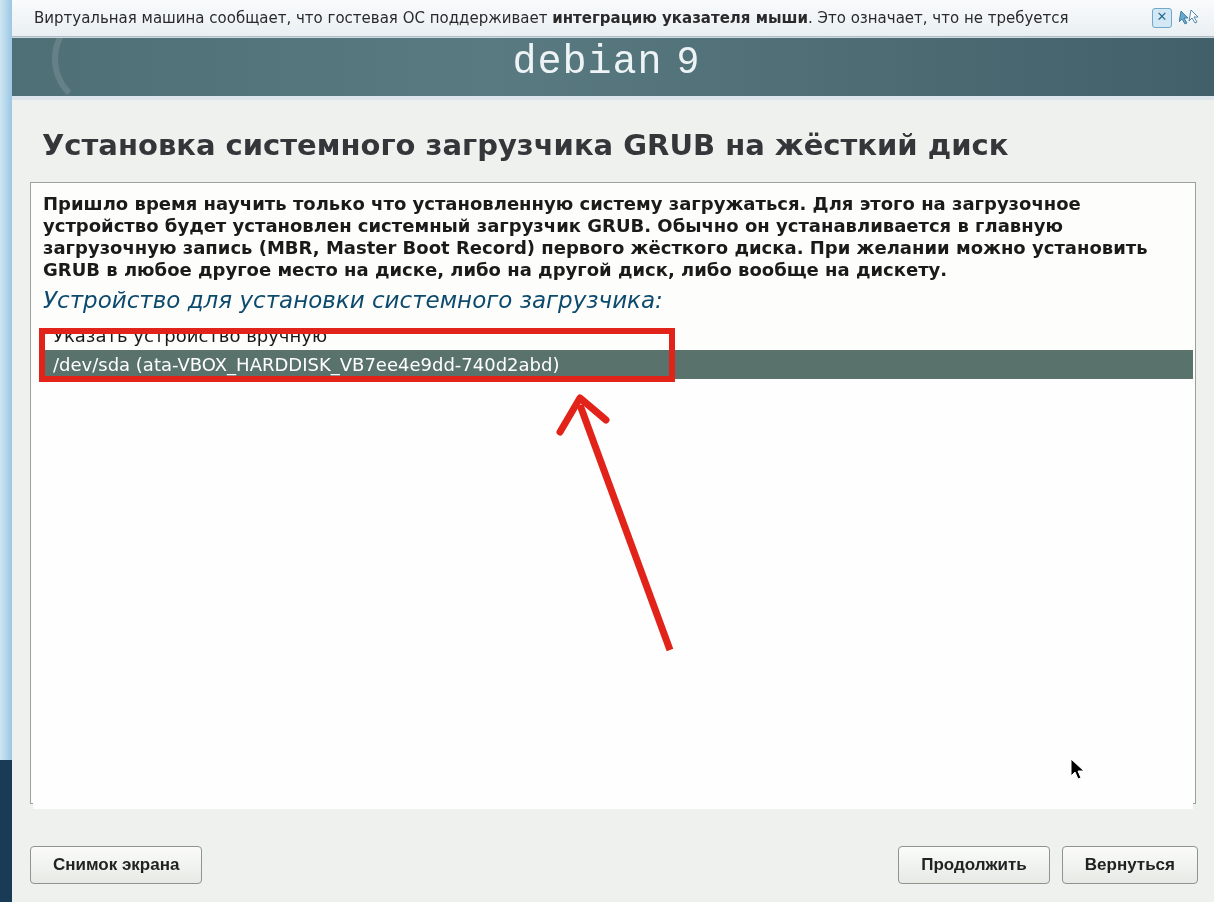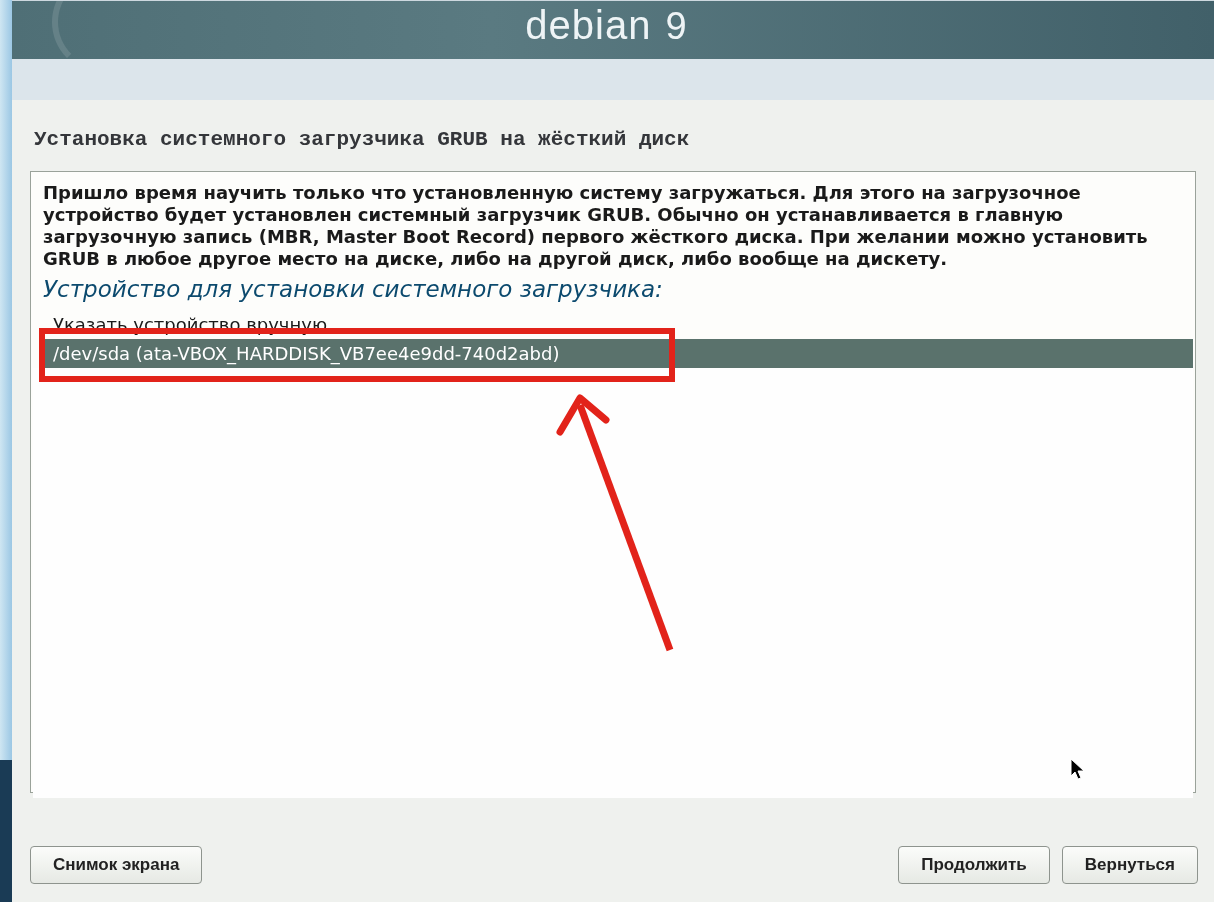--- a/index.html
+++ b/index.html
@@ -84,46 +84,45 @@
     border-right-color: transparent;
     border-bottom-color: transparent;
     border-radius: 50%;
   }
   .banner .logo {
     position: absolute;
     left: 0; right: 13px;
     top: 2px;
     text-align: center;
     color: #eef4f6;
-    font-family: Liberation Sans, sans-serif;
+    font-family: Liberation Mono, monospace;
     font-size: 40px;
     letter-spacing: 1px;
   }
   .banner .logo .nine {
     font-weight: normal;
     font-size: 38px;
     margin-left: 14px;
   }
 
   
   .installer-body {
     position: absolute;
     left: 0; right: 0;
     top: 100px;
     bottom: 0;
     background: #eff1ee;
     padding: 18px 18px 0 18px;
     box-sizing: border-box;
   }
   .page-title {
-    font-size: 21px;
+    font-size: 29px;
     font-weight: bold;
     color: #34363a;
-    margin: 10px 4px 20px 4px;
-    font-family: Liberation Mono, monospace;
+    margin: 10px 4px 20px 12px;
   }
   .frame {
     border: 1px solid #9aa29a;
     background: #fdfdfb;
     padding: 0;
     height: 622px;
     box-sizing: border-box;
     position: relative;
   }
   .desc {
@@ -198,20 +197,32 @@
 </style>
 </head>
 <body>
 
 <div class="left-strip">
     <div class="dark"></div>
   </div>
 
 <div class="vm-window">
 
+  <div class="notice">
+    <div class="msg">
+      <span>Виртуальная машина сообщает, что гостевая ОС поддерживает </span><b>интеграцию указателя мыши</b><span>. Это означает, что не требуется</span>
+    </div>
+    <div class="close">✕</div>
+    <div class="captureicon">
+      <svg width="20" height="18" viewBox="0 0 20 18">
+        <path d="M2 2 L9 9 L5 9 L8 14 L6 15 L3 10 L0 13 Z" fill="#6aa8cc" stroke="#2d6f98" stroke-width="0.8"></path>
+        <path d="M12 1 L19 8 L15 8 L18 13 L16 14 L13 9 L10 12 Z" fill="#ffffff" stroke="#2d6f98" stroke-width="0.8"></path>
+      </svg>
+    </div>
+  </div>
 
   <div class="banner">
     <div class="swirl"></div>
     <div class="logo">
       <span>debian</span><span class="nine">9</span>
     </div>
   </div>
 
   <div class="installer-body">
     <div class="page-title">Установка системного загрузчика GRUB на жёсткий диск</div>

